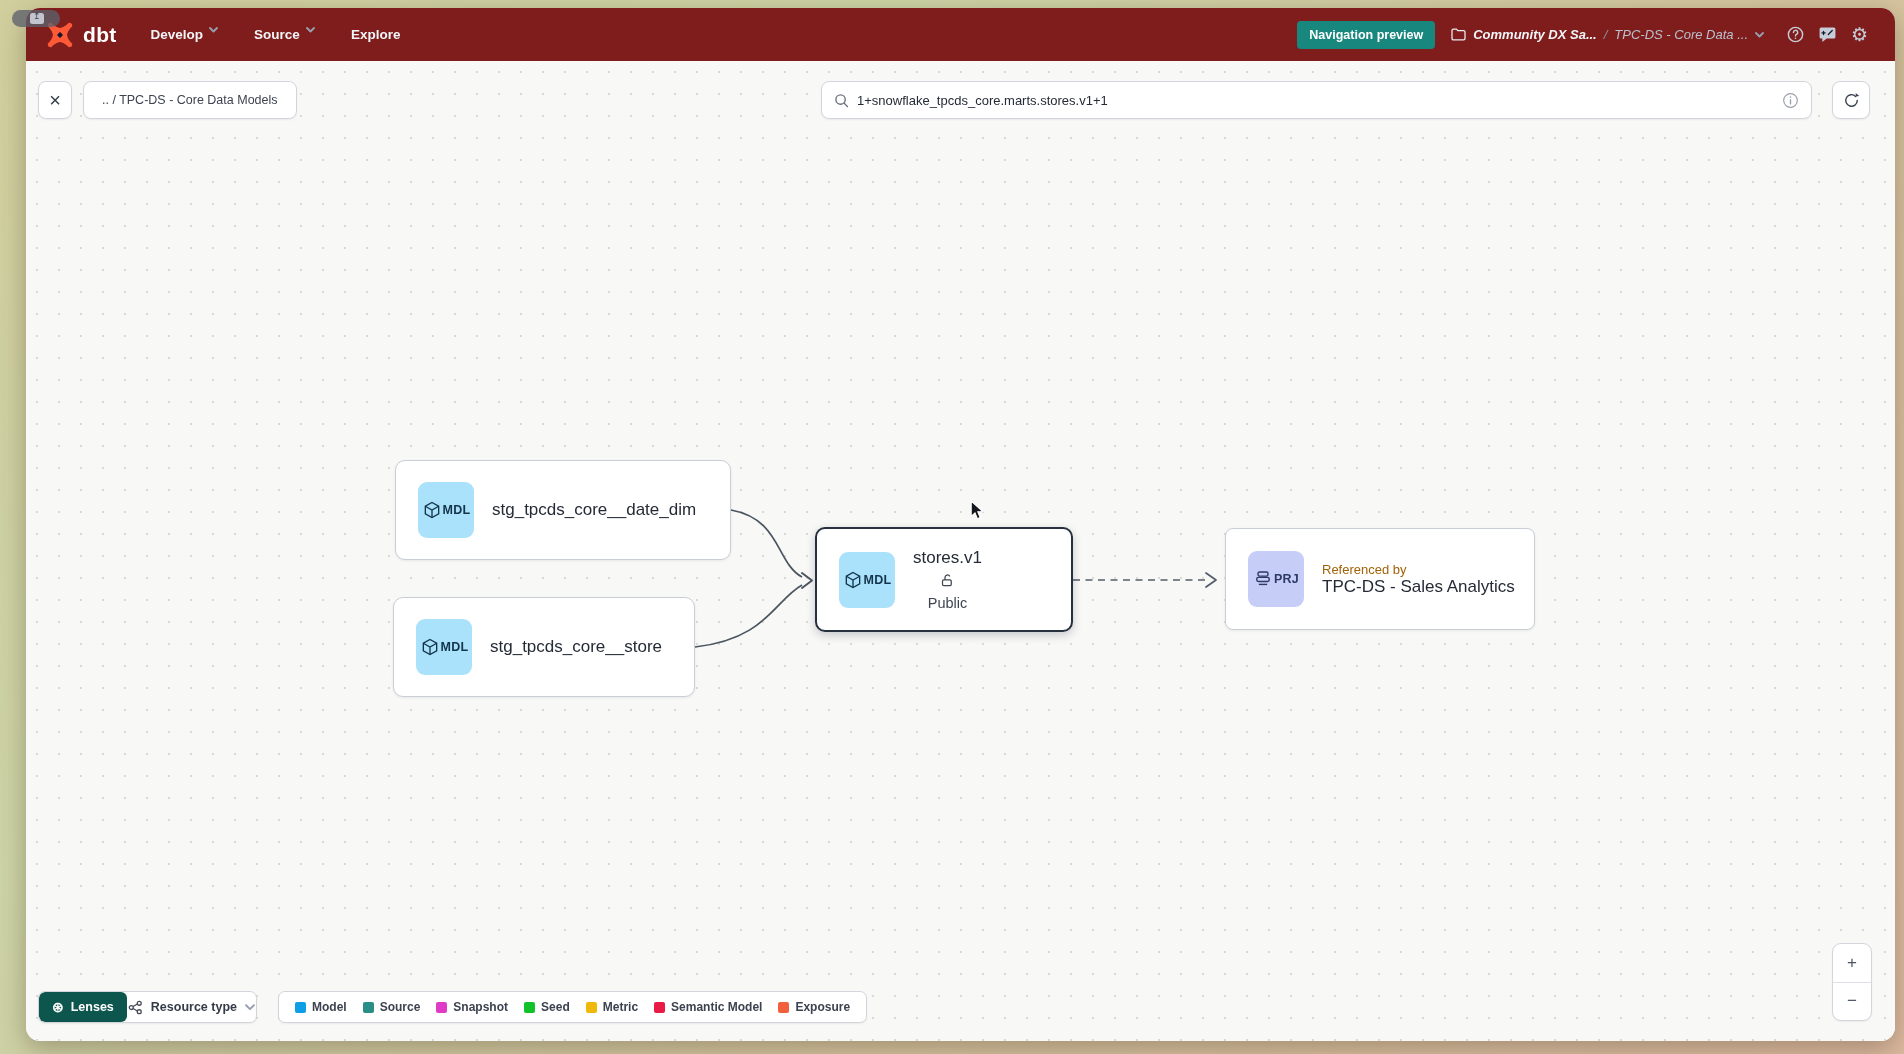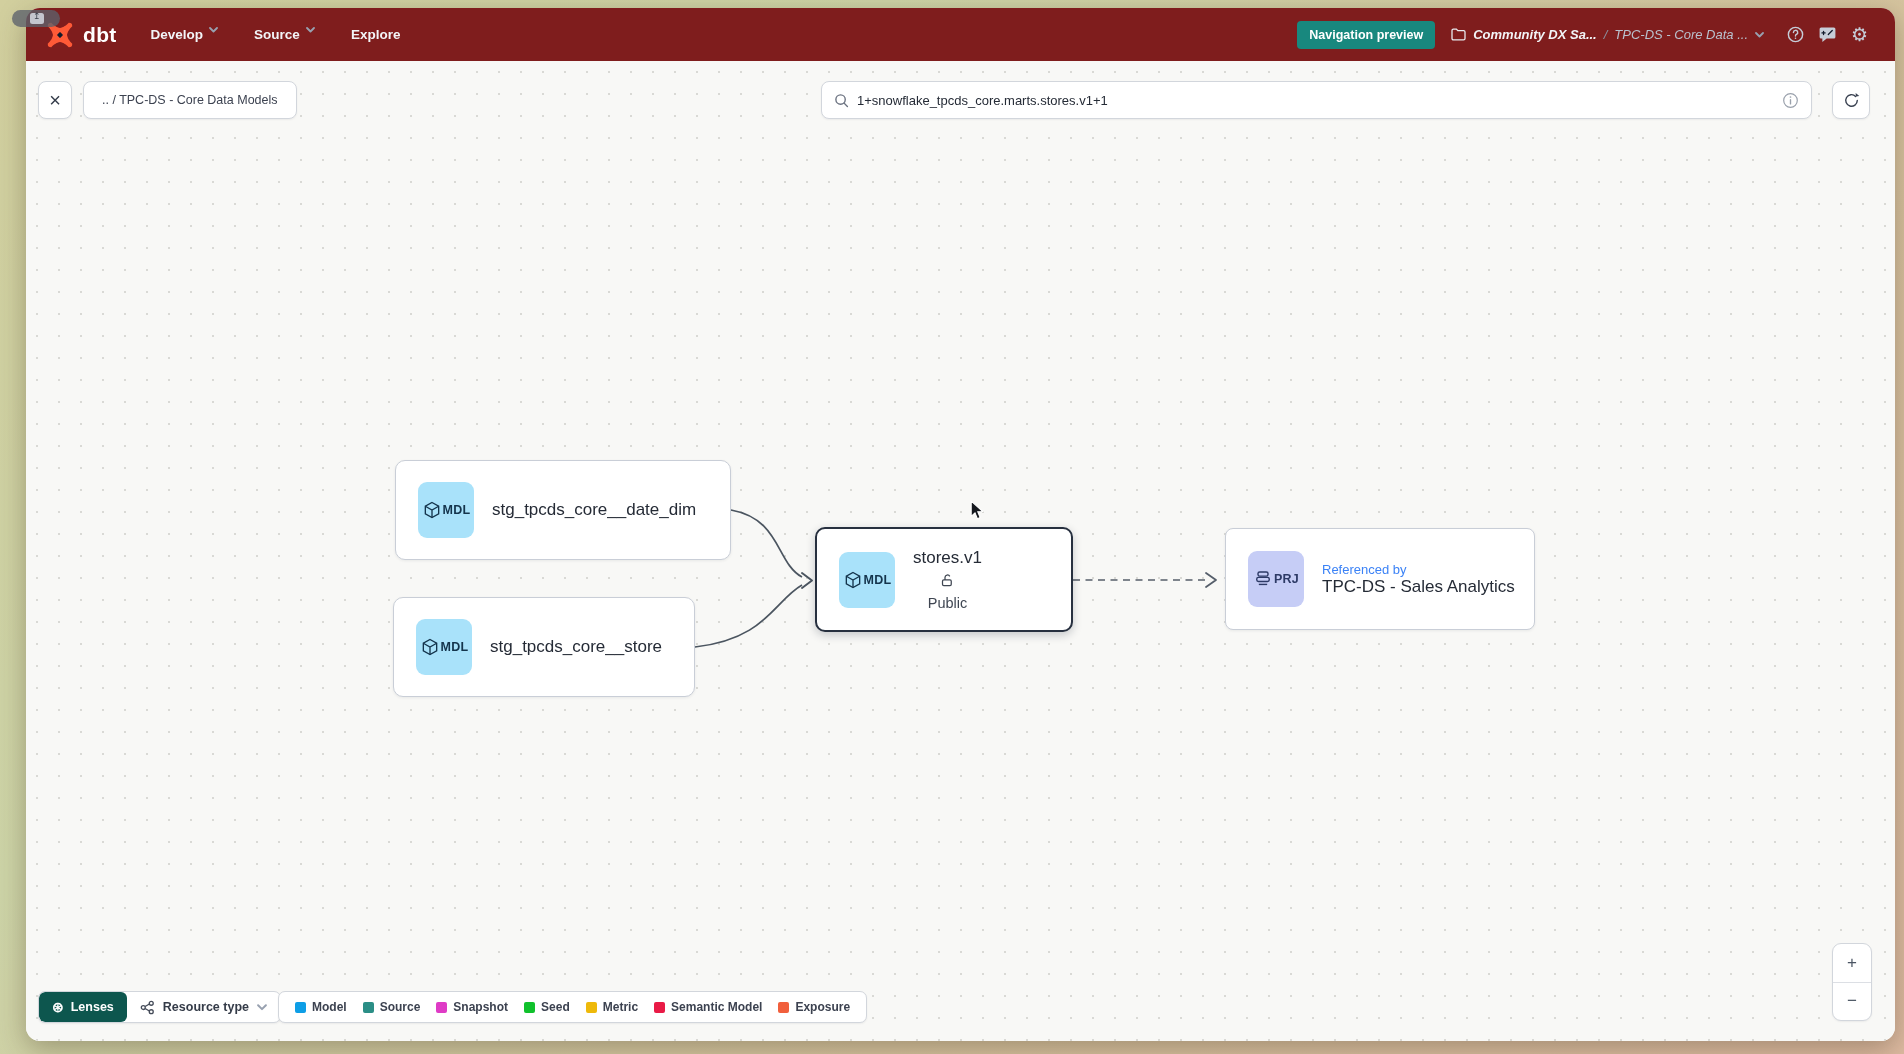--- a/index.html
+++ b/index.html
@@ -62,36 +62,36 @@
     box-shadow:0 1px 3px rgba(20,25,40,.07); cursor:pointer; }
   .node.selected { border:2px solid #27303f; box-shadow:0 3px 10px rgba(15,23,42,.22); }
   .rbadge { width:56px; height:56px; border-radius:9px; display:flex; flex-direction:row;
     align-items:center; justify-content:center; gap:1px; flex-shrink:0; }
   .rbadge.mdl { background:#a9e2fa; color:#14344c; }
   .rbadge.prj { background:#c6cdf6; color:#2d3a66; }
   .rbadge .blabel { font-size:12.5px; font-weight:700; letter-spacing:.3px; }
   .node-title { font-size:17px; color:#252b36; font-weight:500; white-space:nowrap; }
   .node-sub { display:flex; align-items:center; gap:7px; margin-top:5px; color:#3f4652; font-size:14.5px;flex-direction:column; }
   .node-col { display:flex; flex-direction:column; justify-content:flex-end; }
-  .node-col .small { font-size:13px; color:#3b82f6; margin-bottom:0; }
+  .node-col .small { font-size:13px; color:#a16207; margin-bottom:0; }
 
   
   .edges { position:absolute; inset:0; pointer-events:none; }
 
   
   .cursor { position:absolute; left:942px; top:439px; pointer-events:none; z-index:40; }
 
   
   .foot-group { position:absolute; left:12px; top:930px; height:32px; display:flex;
     background:#fff; border:1px solid #d2d6dc; border-radius:7px;
     box-shadow:0 1px 2px rgba(20,25,40,.06); overflow:hidden; }
   .lenses-btn { background:#0d564e; color:#fff; display:flex; align-items:center; gap:7px;
     padding:0 13px; font-size:12.5px; font-weight:600; border-radius:6px; cursor:pointer; }
   .lens-glyph { font-size:14px; }
-  .rtype-btn { display:flex; align-items:center; gap:8px; padding:0 13px; font-size:12.5px;
+  .rtype-btn { display:flex; align-items:center; gap:8px; padding:0 1px; font-size:12.5px;
     font-weight:600; color:#343b48; cursor:pointer; }
   .legend-box { position:absolute; left:252px; top:930px; height:32px; display:flex; align-items:center;
     gap:16px; background:#fff; border:1px solid #d2d6dc; border-radius:7px; padding:8px 16px;
     box-shadow:0 1px 2px rgba(20,25,40,.06); }
   .legend-item { display:flex; align-items:center; gap:6px; font-size:12px; font-weight:600; color:#3c4250; }
   .swatch { width:11px; height:11px; border-radius:2px; }
 
   
   .zoom-ctl { position:absolute; left:1806px; top:882px; width:40px; height:78px; background:#fff;
     border:1px solid #d2d6dc; border-radius:9px; display:flex; flex-direction:column;

